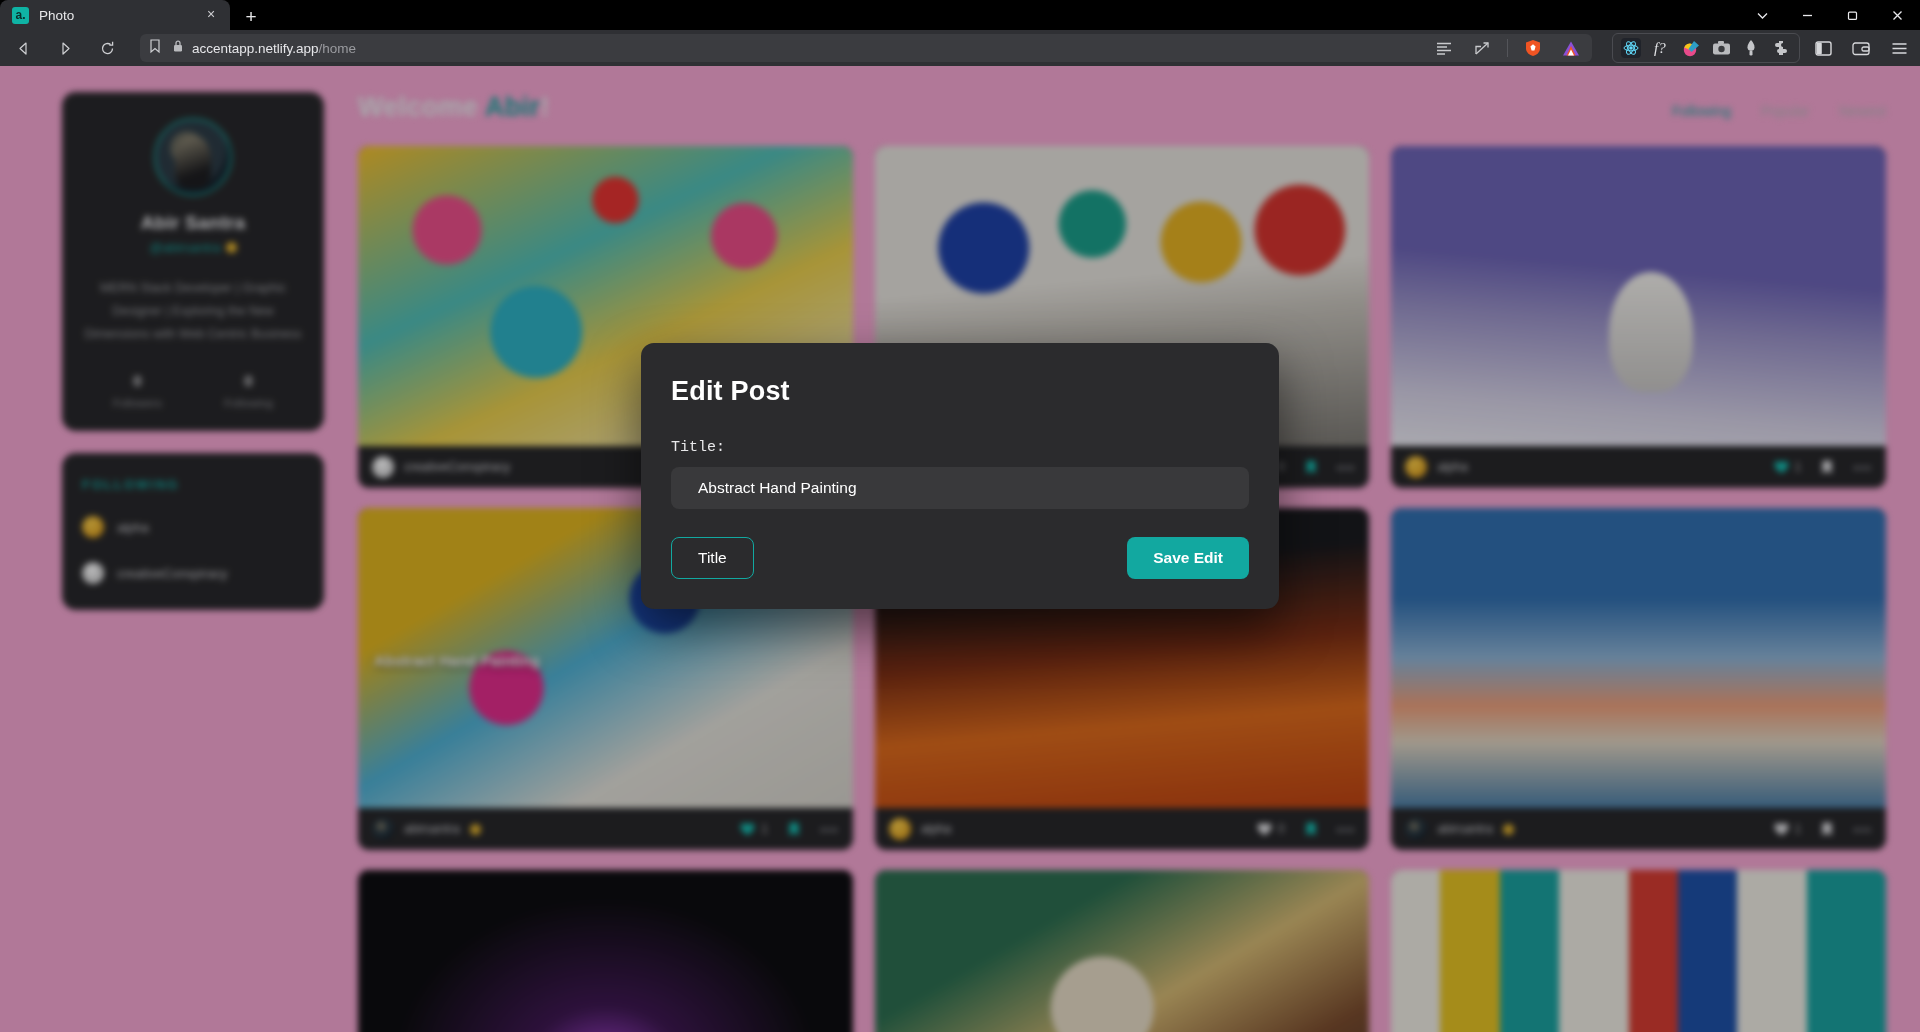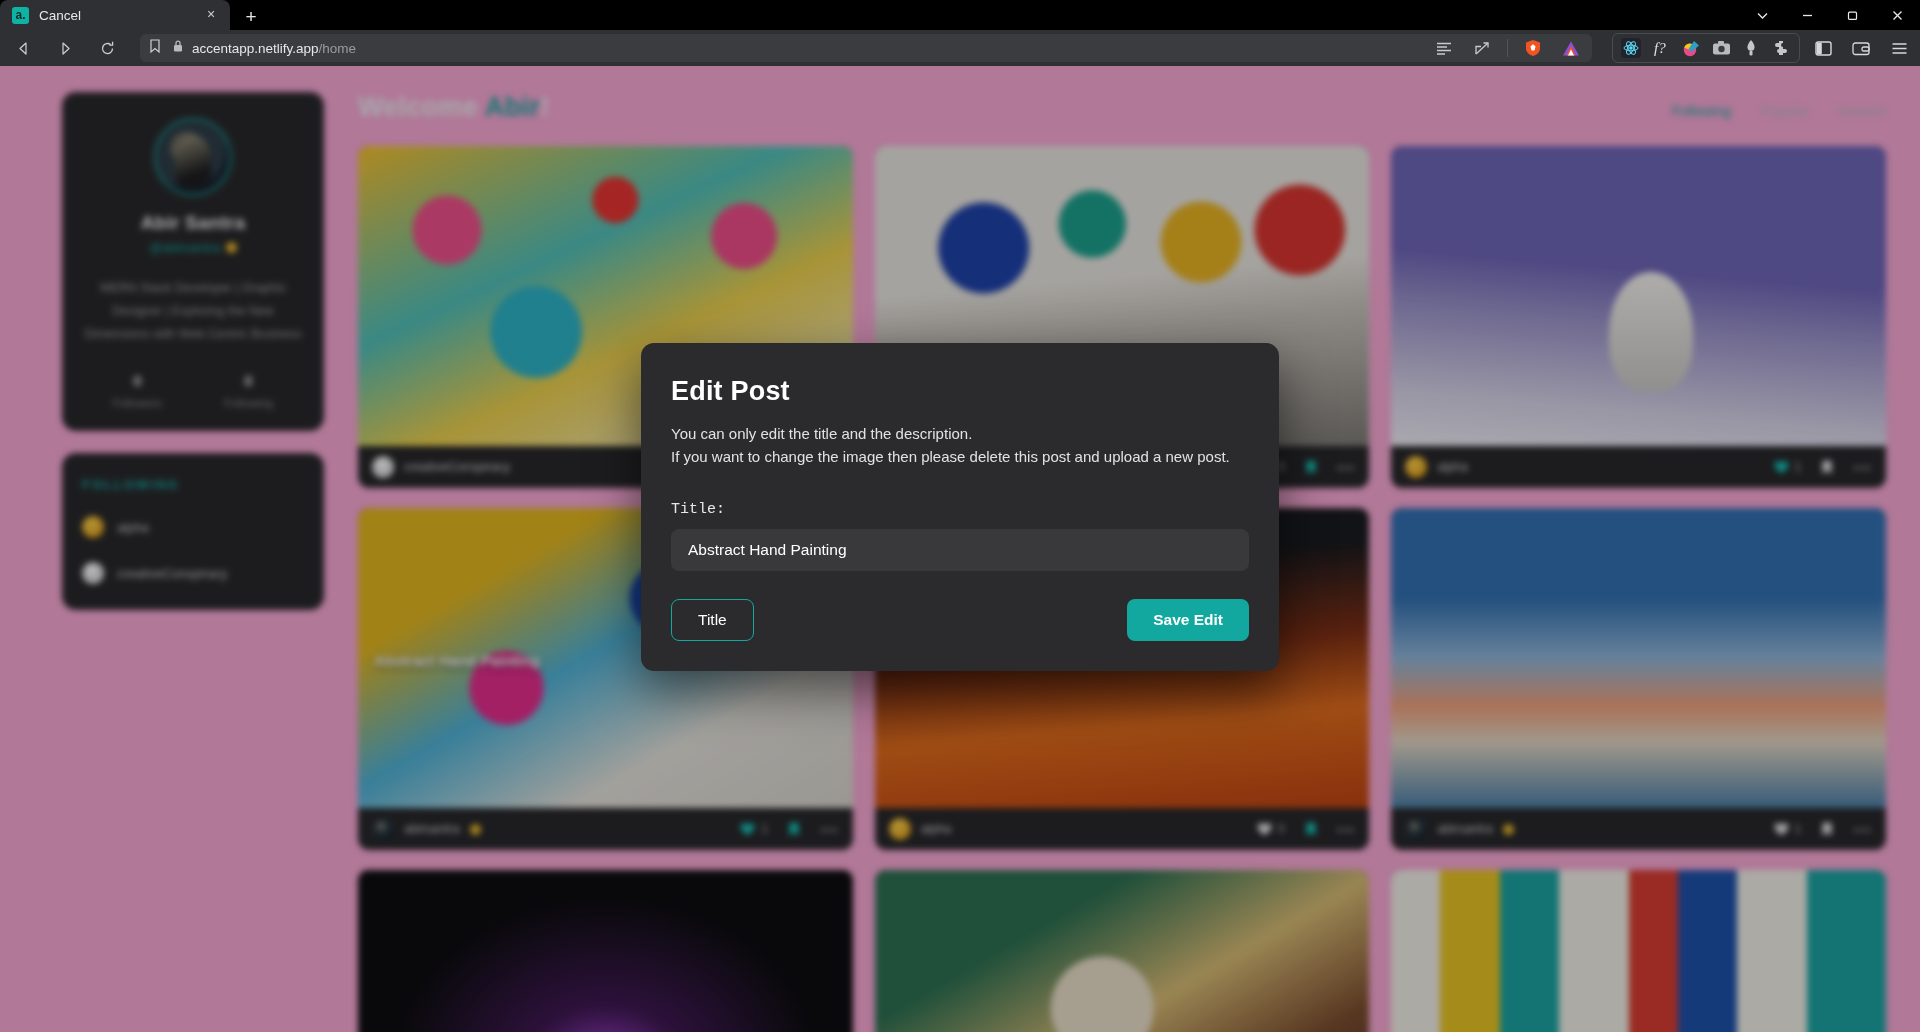--- a/index.html
+++ b/index.html
@@ -148,21 +148,21 @@
   .modal {
     position:absolute; left:641px; top:277px; width:638px;
     background:#2b2b2d; border-radius:13px; padding:33px 30px 30px;
     box-shadow:0 20px 50px rgba(0,0,0,.55);
   }
   .m-title { font-size:27px; font-weight:bold; color:#fff; letter-spacing:.2px; }
   .m-sub { margin-top:16px; font-size:15px; line-height:1.52; color:#e2e2e4; }
   .m-label { margin-top:32px; font-size:15px; color:#e8e8ea;font-family:Liberation Mono, monospace; }
   .m-input {
     margin-top:11px; width:100%; height:42px; background:#39393b; border:none; border-radius:8px;
-    padding:0 17px; color:#fff; font-size:15.5px; font-family:"Liberation Sans",sans-serif;
+    padding:0 27px; color:#fff; font-size:15.5px; font-family:"Liberation Sans",sans-serif;
   }
   .m-textarea {
     margin-top:11px; width:100%; height:122px; background:#232325; border:none; border-radius:8px;
     padding:15px 17px; color:#fff; font-size:15.5px; resize:none;
     font-family:"Liberation Sans",sans-serif; line-height:1.3;
   }
   .m-actions { margin-top:28px; display:flex; align-items:center; }
   .btn-cancel {
     background:transparent; border:1px solid #12a8a0; color:#fff; border-radius:8px;
     padding:11px 26px; font-size:15.5px; font-family:"Liberation Sans",sans-serif; cursor:pointer;
@@ -173,21 +173,21 @@
   }
 </style>
 </head>
 <body>
 
 <div class="browser">
 
   <div class="titlebar">
     <div class="tab">
       <div class="favicon">a.</div>
-      <div class="tab-title">Cancel</div>
+      <div class="tab-title">Photo</div>
       <div class="tab-close">×</div>
     </div>
     <div class="newtab">+</div>
 
     <div class="wincontrols">
       <div class="wc">
         <svg width="13" height="13" viewBox="0 0 13 13">
             <path d="M2 4.5 L6.5 9 L11 4.5" stroke="#e9e9ec" stroke-width="1.3" fill="none"></path>
           </svg>
       </div>
@@ -522,24 +522,20 @@
               </div>
             </div>
         </div>
 
       </div>
     </div>
 
     <div class="overlay"></div>
     <div class="modal">
       <div class="m-title">Edit Post</div>
-      <div class="m-sub">
-        <div>You can only edit the title and the description.</div>
-        <div>If you want to change the image then please delete this post and upload a new post.</div>
-      </div>
       <div class="m-label">Title:</div>
       <input class="m-input" value="Abstract Hand Painting" style="">
       <div class="m-actions">
         <button class="btn-cancel">Title</button>
         <button class="btn-save">Save Edit</button>
       </div>
     </div>
 
   </div>
 </div>

